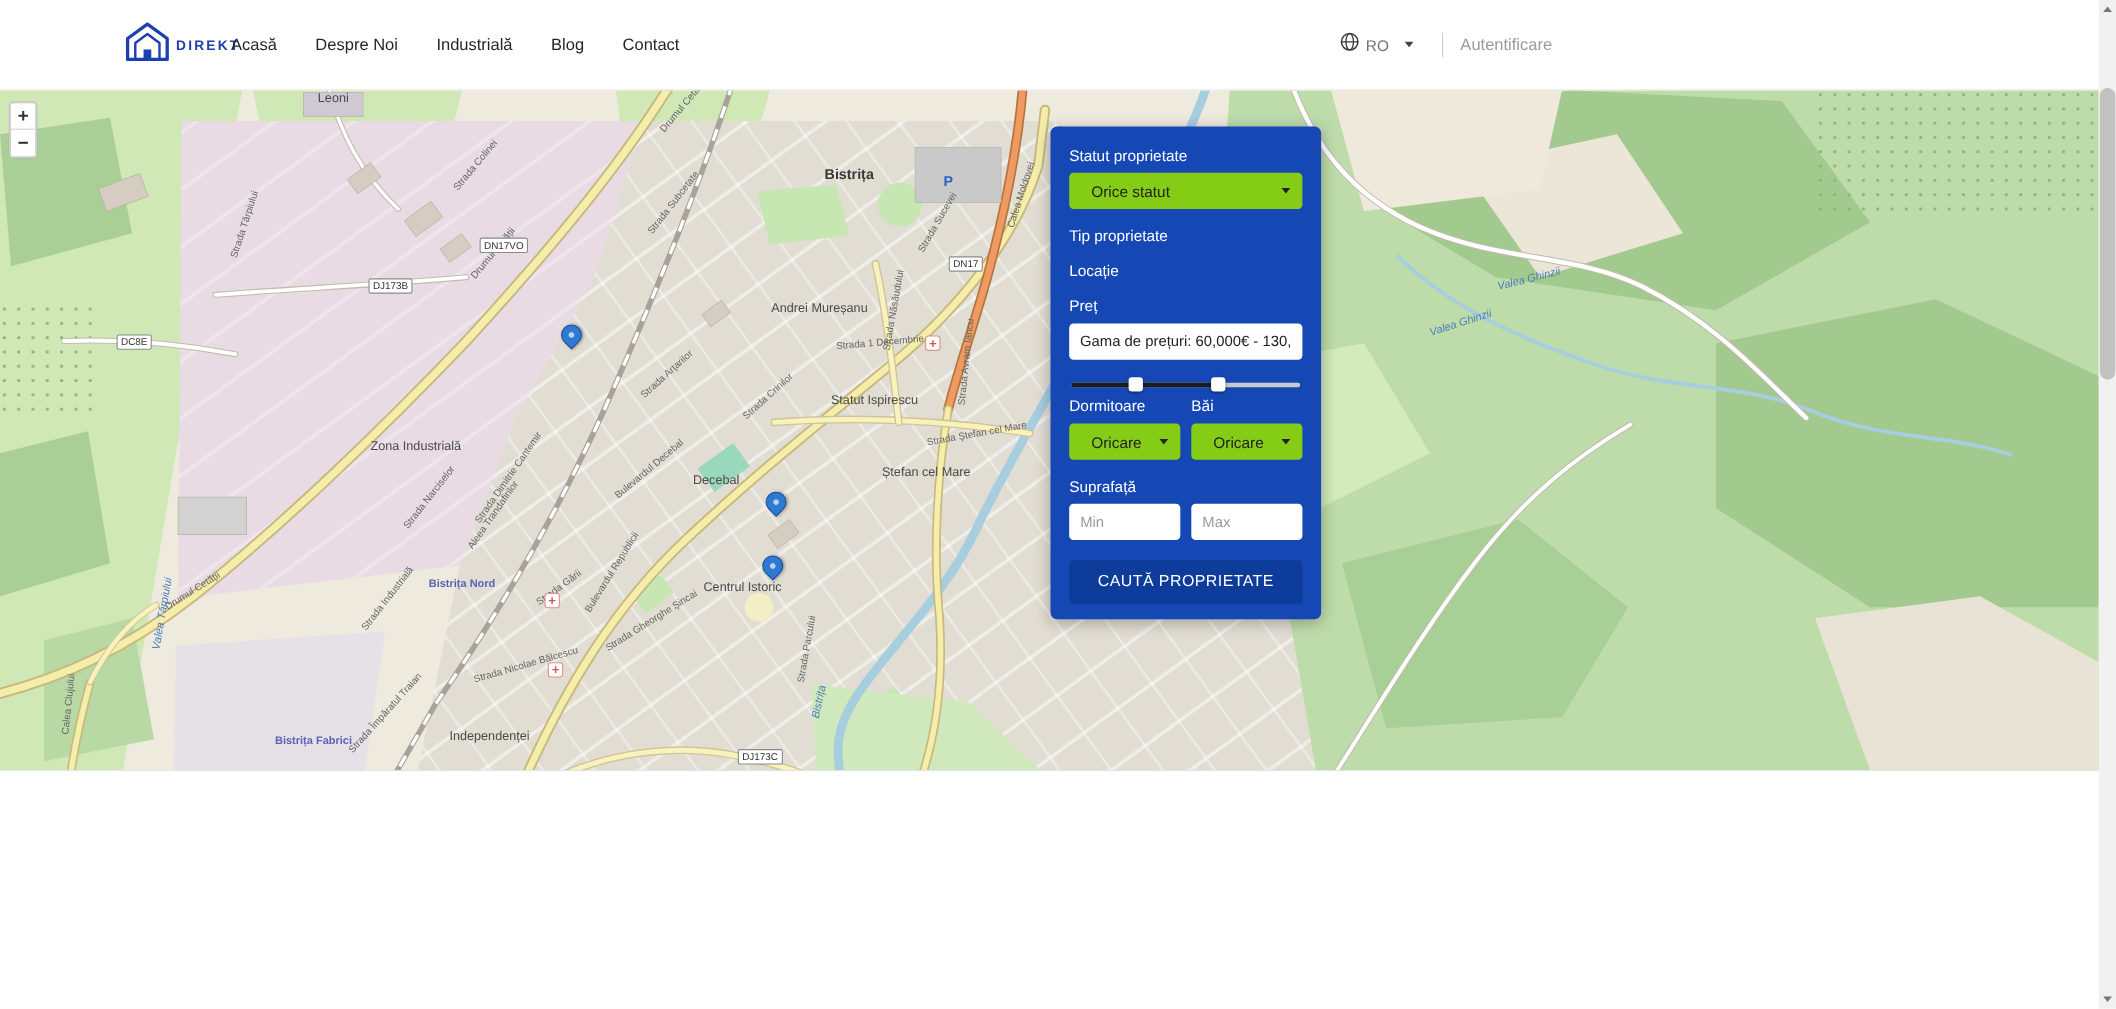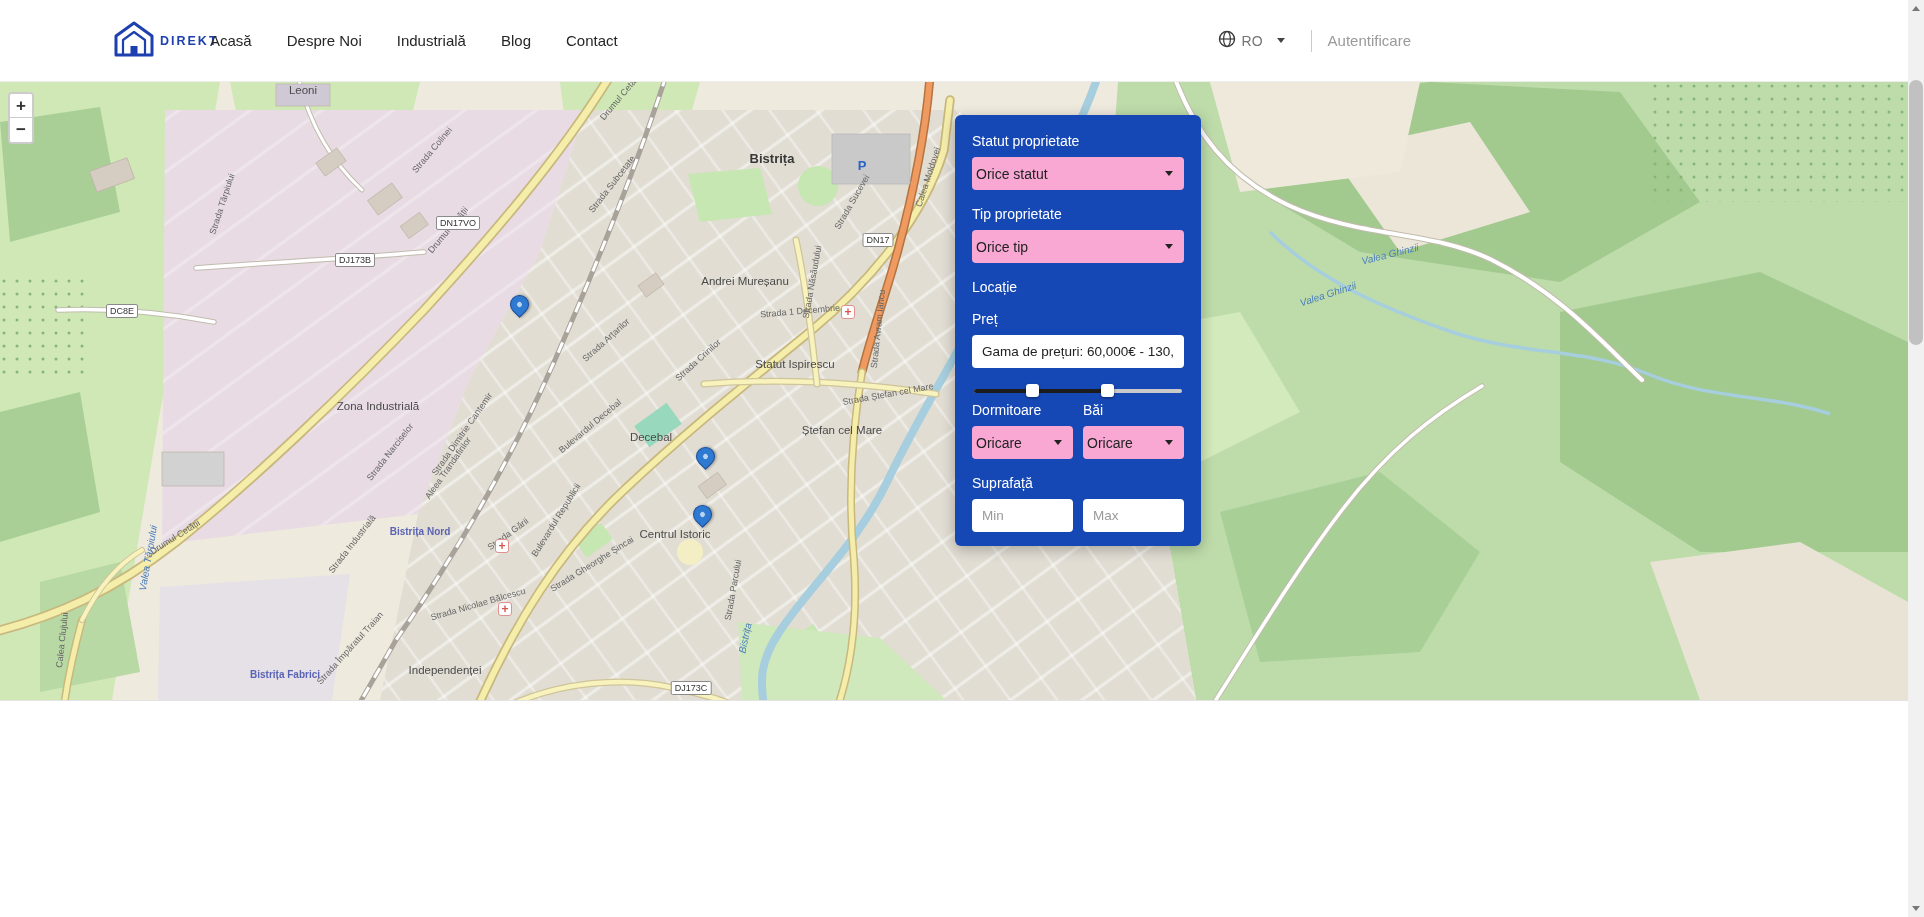--- a/index.html
+++ b/index.html
@@ -44,21 +44,21 @@
   .zoomctl{position:absolute;left:8px;top:10px;width:26px;border:2px solid rgba(0,0,0,.2);border-radius:4px;overflow:hidden;background:#fff;z-index:15;}
   .zoomctl button{display:block;width:100%;height:24px;background:#fff;border:none;font-size:17px;font-weight:bold;color:#333;cursor:pointer;line-height:22px;padding:0;}
   .zoomctl button:first-child{border-bottom:1px solid #ccc;}
 
   
   .panel{position:absolute;left:955px;top:33px;width:246px;background:var(--panel-blue);border-radius:6px;padding:16px 17px 14px;box-shadow:0 3px 14px rgba(0,0,0,.28);z-index:16;}
   .panel label{display:block;color:#fff;font-size:14px;margin:16px 0 8px;font-weight:400;}
   .panel label:first-child{margin-top:2px;}
   .sel-wrap{position:relative;}
   .sel-wrap::after{content:"";position:absolute;right:11px;top:14px;width:0;height:0;border-left:4.5px solid transparent;border-right:4.5px solid transparent;border-top:5.5px solid #222;pointer-events:none;}
-  .panel select{width:100%;height:33px;border:none;border-radius:4px;background:#f9a8d4;font-size:14px;color:#222;padding:0 4px;appearance:none;-webkit-appearance:none;font-family:"Liberation Sans",sans-serif;cursor:pointer;}
+  .panel select{width:100%;height:33px;border:none;border-radius:4px;background:#84cc16;font-size:14px;color:#222;padding:0 20px;appearance:none;-webkit-appearance:none;font-family:"Liberation Sans",sans-serif;cursor:pointer;}
   .panel input{width:100%;height:33px;border:none;border-radius:4px;background:#fff;font-size:13.5px;color:#222;padding:0 10px;font-family:"Liberation Sans",sans-serif;}
   .panel input::placeholder{color:#9a9a9a;}
   .slider{position:relative;height:14px;margin:16px 2px 2px;}
   .slider .track{position:absolute;left:0;right:0;top:5px;height:4px;background:#c9c9c9;border-radius:2px;}
   .slider .fill{position:absolute;left:0;top:5px;height:4px;background:#1c1c1c;border-radius:2px;}
   .slider .handle{position:absolute;top:0;width:13px;height:13px;margin-left:-6px;background:#fff;border-radius:3px;box-shadow:0 1px 3px rgba(0,0,0,.45);cursor:pointer;}
   .two-col{display:flex;gap:10px;}
   .two-col .col{flex:1;}
   .search-btn{display:block;width:100%;height:40px;margin-top:18px;background:var(--button-blue);color:#fff;border:none;border-radius:4px;font-size:14.5px;letter-spacing:.4px;cursor:pointer;font-family:"Liberation Sans",sans-serif;}
 
@@ -306,25 +306,20 @@
 
     <aside class="panel">
       <label>Statut proprietate</label>
       <div class="sel-wrap">
         <select>
           <option>Orice statut</option>
         </select>
       </div>
 
       <label>Tip proprietate</label>
-      <div class="sel-wrap">
-        <select>
-          <option>Orice tip</option>
-        </select>
-      </div>
 
       <label>Locație</label>
 
       <label>Preț</label>
       <input readonly="" value="Gama de prețuri: 60,000€ - 130,000€" style="">
 
       <div class="slider">
         <div class="track"></div>
         <div class="fill" id="slider-fill" style="width: 64%;"></div>
         <div class="handle" id="handle-low" style="left: 28%;"></div>
@@ -353,20 +348,21 @@
       <label>Suprafață</label>
       <div class="two-col">
         <div class="col">
           <input placeholder="Min" style="">
         </div>
         <div class="col">
           <input placeholder="Max" style="">
         </div>
       </div>
 
+      <button class="search-btn">CAUTĂ PROPRIETATE</button>
     </aside>
   </div>
 
   <div class="below"></div>
 
   <div class="scrollbar">
     <div class="sb-btn up"></div>
     <div class="sb-thumb"></div>
     <div class="sb-btn down"></div>
   </div>

